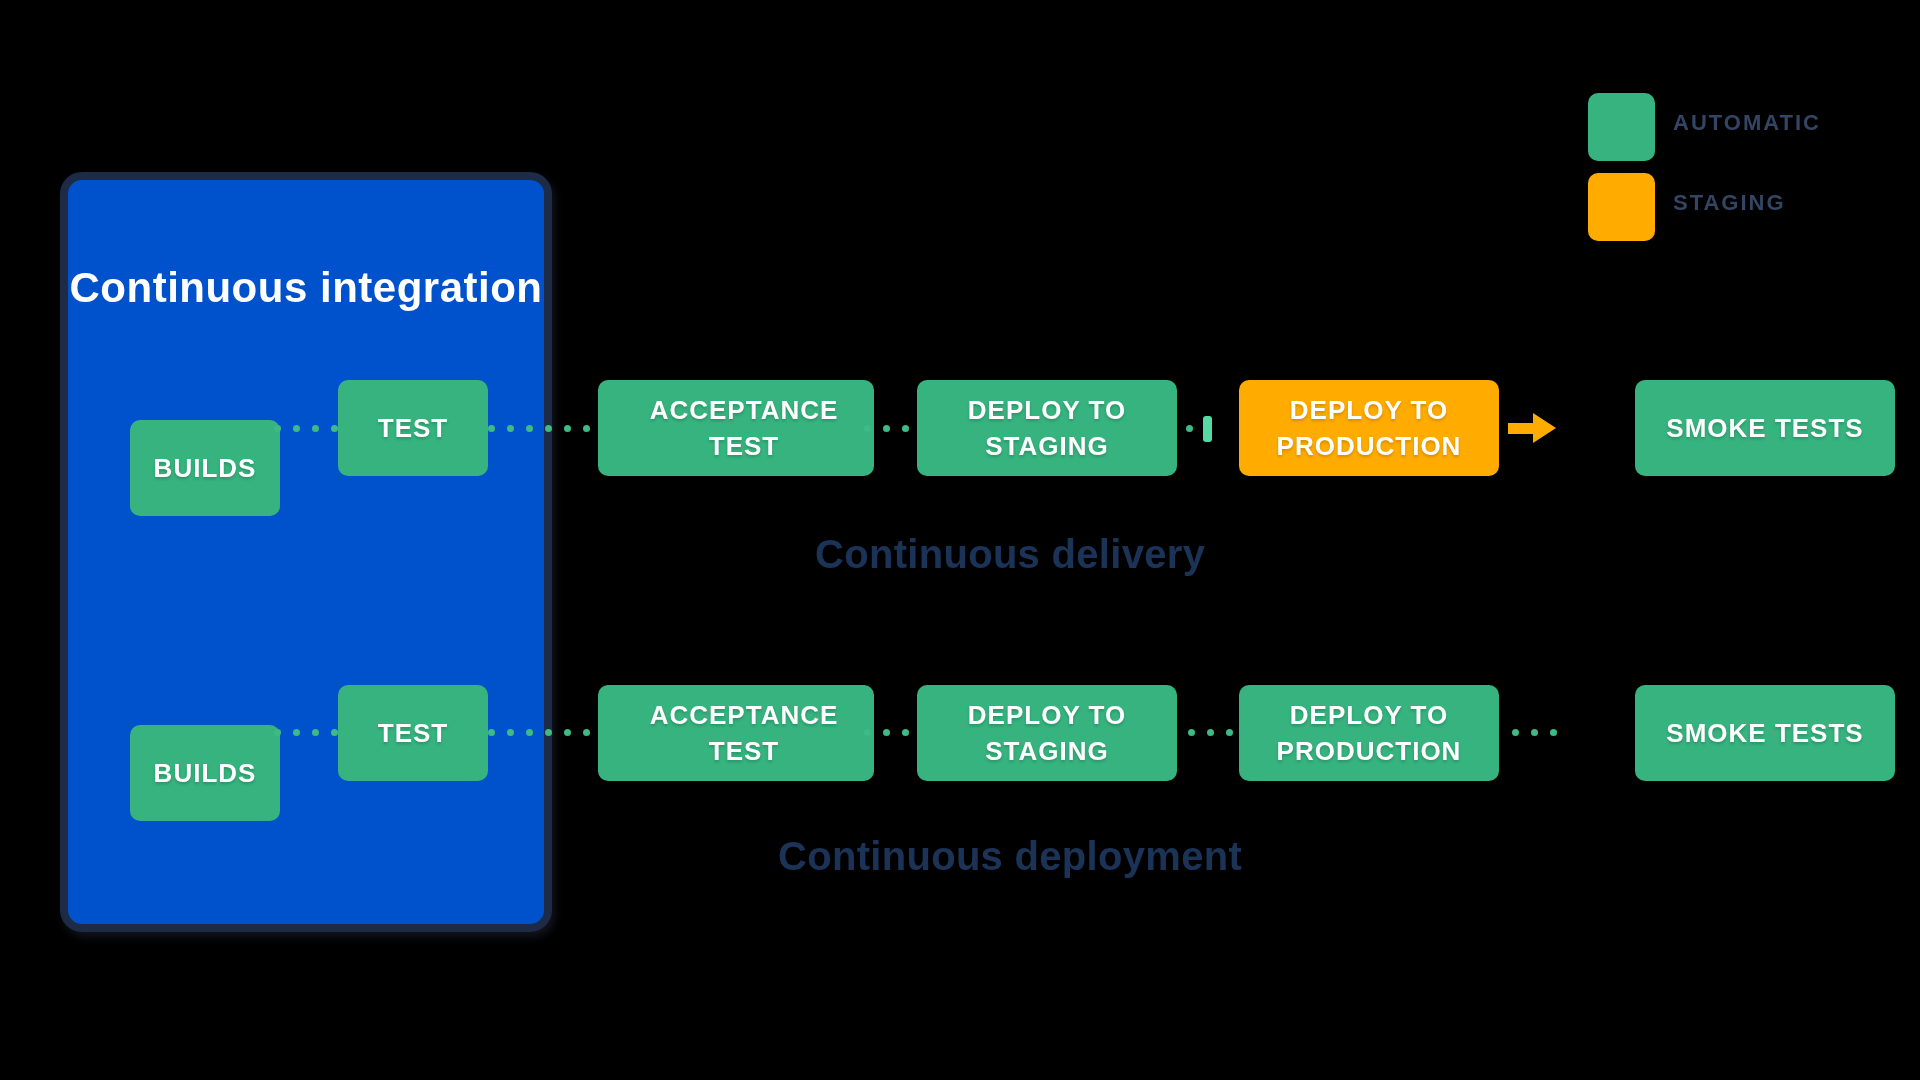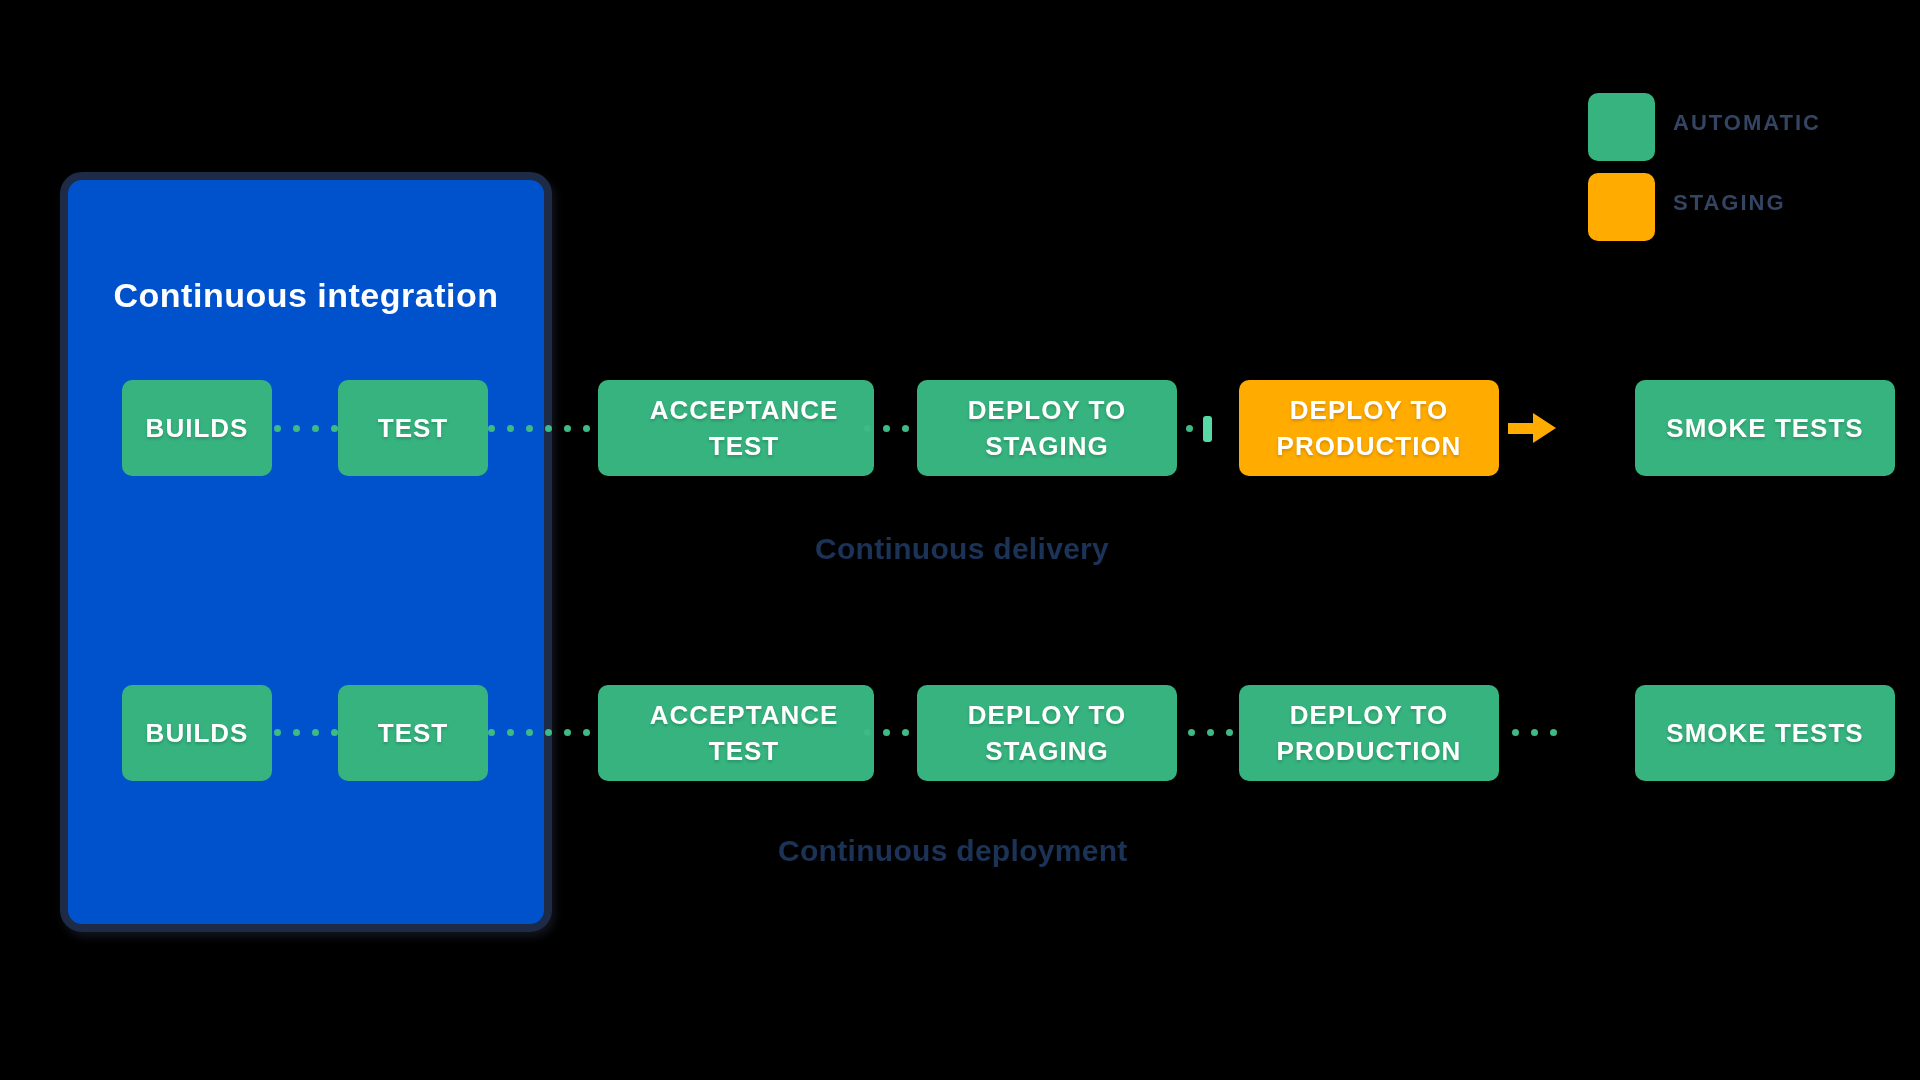--- a/index.html
+++ b/index.html
@@ -9,36 +9,36 @@
     font-family:"Liberation Sans","DejaVu Sans",sans-serif;
   }
   
   .ci-box{
     position:absolute;left:60px;top:172px;width:492px;height:760px;
     box-sizing:border-box;background:#0052CC;
     border:8px solid #1d2b47;border-radius:22px;
     box-shadow:3px 5px 10px rgba(25,28,42,.75);
   }
   .ci-title{
-    position:absolute;top:96px;left:0;width:100%;text-align:center;
-    color:#ffffff;font-size:34px;font-weight:600;letter-spacing:.5px;
+    position:absolute;top:84px;left:0;width:100%;text-align:center;
+    color:#ffffff;font-size:42px;font-weight:600;letter-spacing:.5px;
   }
   
   .stage{
     position:absolute;height:96px;border-radius:10px;
     display:flex;flex-direction:column;align-items:center;justify-content:center;
     color:#ffffff;font-size:26px;font-weight:700;letter-spacing:1px;
     line-height:36px;text-align:center;
     text-shadow:0 2px 3px rgba(0,0,0,.18);
   }
   .auto{background:#36B37E;}
   .manual{background:#FFAB00;}
   .r1{top:380px;}
   .r2{top:685px;}
-  .c1{left:122px;width:150px;}
+  .c1{left:130px;width:150px;margin-top:40px;}
   .c2{left:338px;width:150px;}
   .c3{left:598px;width:260px;padding-left:16px;}
   .c4{left:917px;width:260px;}
   .c5{left:1239px;width:260px;}
   .c6{left:1635px;width:260px;}
   
   .dots{position:absolute;display:flex;gap:12px;}
   .dots i{display:block;width:7px;height:7px;border-radius:50%;background:#3DBA85;}
   .dy1{top:425px;}
   .dy2{top:729px;}
@@ -47,21 +47,21 @@
     border-radius:3px;background:#57D9A3;
   }
   .gate-dot{position:absolute;left:1186px;top:425px;width:7px;height:7px;border-radius:50%;background:#3DBA85;}
   .arrow-stem{position:absolute;left:1508px;top:423px;width:28px;height:11px;background:#FFAB00;}
   .arrow-head{
     position:absolute;left:1533px;top:413px;width:0;height:0;
     border-left:23px solid #FFAB00;border-top:15px solid transparent;border-bottom:15px solid transparent;
   }
   
   .caption{
-    position:absolute;color:#1C3358;font-size:30px;font-weight:600;letter-spacing:.3px;
+    position:absolute;color:#1C3358;font-size:40px;font-weight:600;letter-spacing:.3px;
   }
   .caption-delivery{left:815px;top:532px;}
   .caption-deployment{left:734px;top:834px;margin-left:44px;}
   
   .swatch{position:absolute;left:1588px;width:67px;height:68px;border-radius:10px;}
   .swatch-auto{top:93px;background:#36B37E;}
   .swatch-manual{top:173px;background:#FFAB00;}
   .legend-label{
     position:absolute;left:1673px;color:#344563;
     font-size:22px;font-weight:700;letter-spacing:2px;

